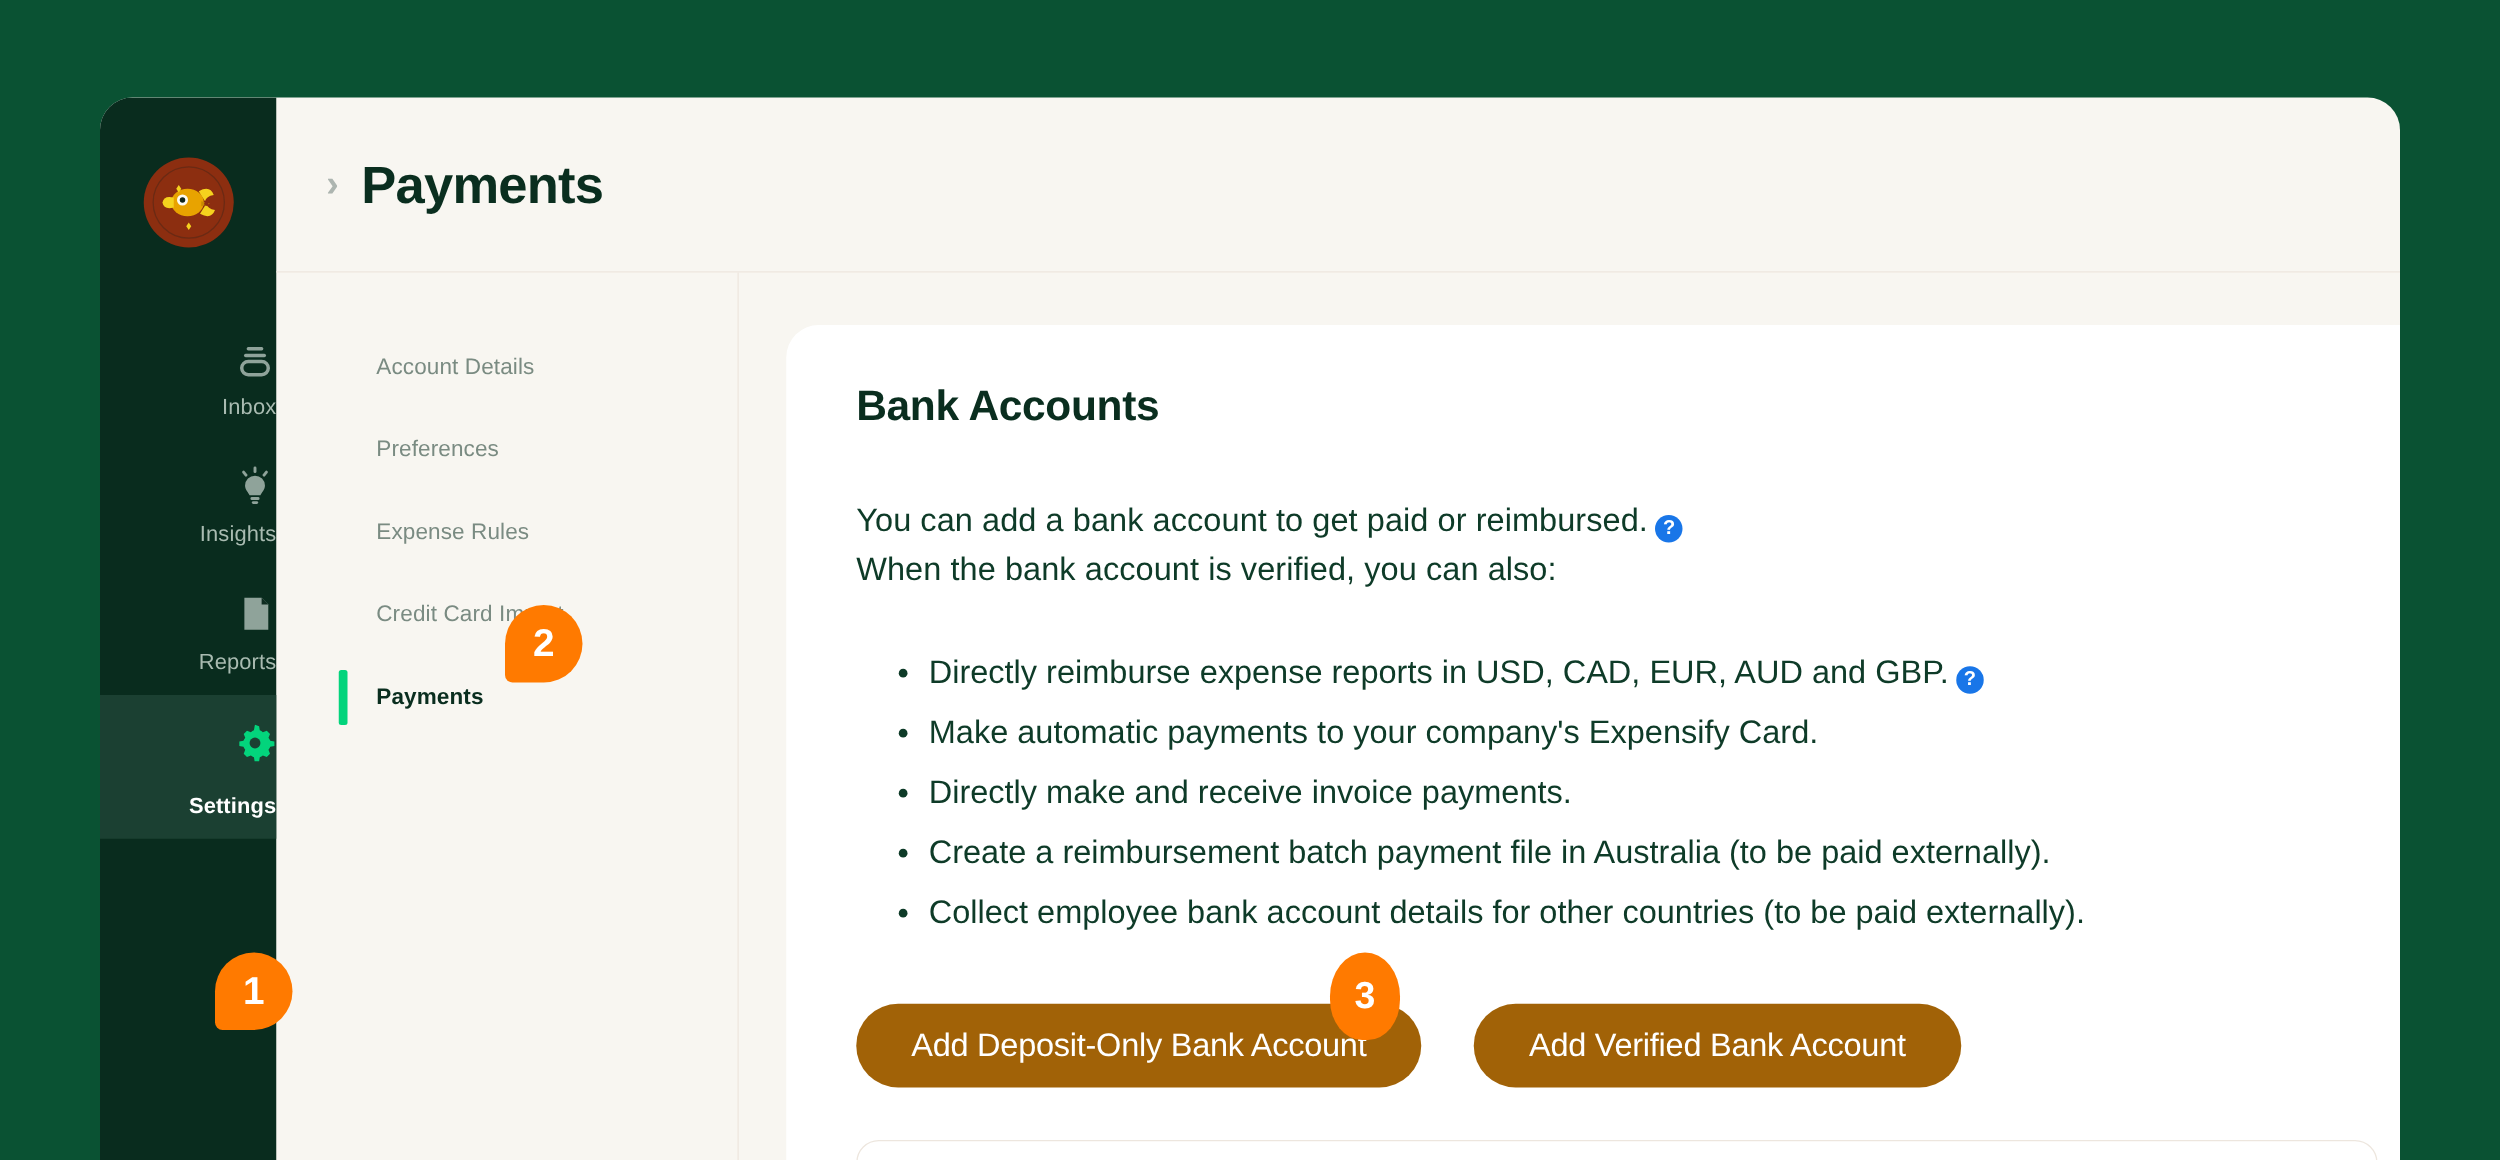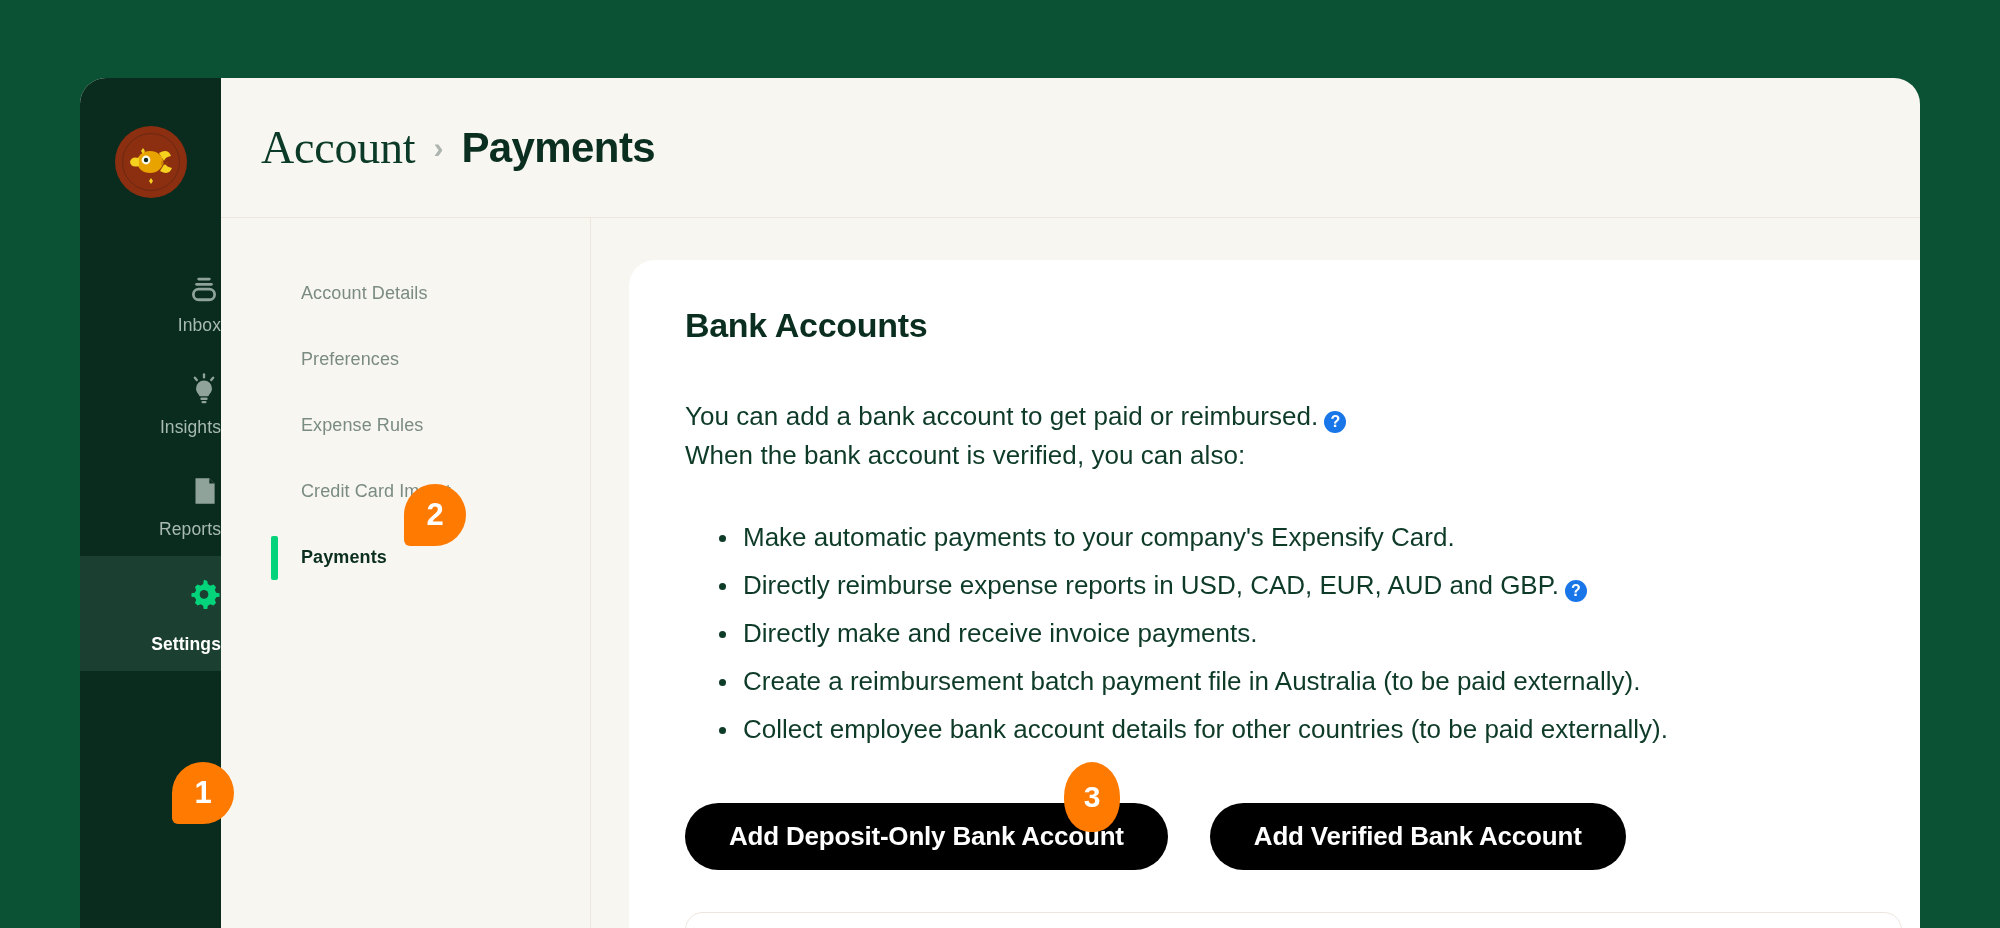--- a/index.html
+++ b/index.html
@@ -126,22 +126,22 @@
     display:inline-block; vertical-align:-2px;
     width:22px;height:22px;border-radius:50%;
     background:#1976E8; color:#fff;
     font-size:16px; font-weight:bold; line-height:22px;
     text-align:center; margin-left:6px; cursor:pointer;
   }
   #btn-row{
     display:flex; gap:42px; margin-top:50px; position:relative;
   }
   .pill{
-    background:#000000; color:#FFFFFF;
-    font-size:26px; font-weight:bold; letter-spacing:-.2px;
+    background:#a16207; color:#FFFFFF;
+    font-size:26px; font-weight:normal; letter-spacing:-.2px;
     border:none; border-radius:999px;
     padding:18px 44px; cursor:pointer;
     white-space:nowrap;
   }
   #lower-card{
     margin-top:42px;
     border:1.5px solid #EDE6DE;
     border-radius:18px;
     height:120px;
     padding:26px 30px;
@@ -222,21 +222,20 @@
       </svg>
       <span class="lbl">Settings</span>
     </div>
 
   </div>
 
   <div id="pane">
 
     <div id="topbar">
       <div id="breadcrumb">
-        <span id="crumb-account">Account</span>
         <span id="crumb-sep">›</span>
         <span id="crumb-current">Payments</span>
       </div>
     </div>
 
     <div id="body-row">
 
       <div id="subnav">
         <div class="subnav-item">
           <span>Account Details</span>
@@ -260,22 +259,22 @@
         <div id="card">
 
           <div id="card-title">Bank Accounts</div>
 
           <div class="para">
             <span>You can add a bank account to get paid or reimbursed.</span><span class="help-icon">?</span><br>
             <span>When the bank account is </span><b>verified</b><span>, you can also:</span>
           </div>
 
           <ul id="benefits">
+            <li><span>Directly reimburse expense reports in USD, CAD, EUR, AUD and GBP.</span><span class="help-icon">?</span></li>
             <li><span>Make automatic payments to your company's Expensify Card.</span></li>
-            <li><span>Directly reimburse expense reports in USD, CAD, EUR, AUD and GBP.</span><span class="help-icon">?</span></li>
             <li><span>Directly make and receive invoice payments.</span></li>
             <li><span>Create a reimbursement batch payment file in Australia (to be paid externally).</span></li>
             <li><span>Collect employee bank account details for other countries (to be paid externally).</span></li>
           </ul>
 
           <div id="btn-row">
             <button class="pill">Add Deposit-Only Bank Account</button>
             <button class="pill">Add Verified Bank Account</button>
           </div>
 

